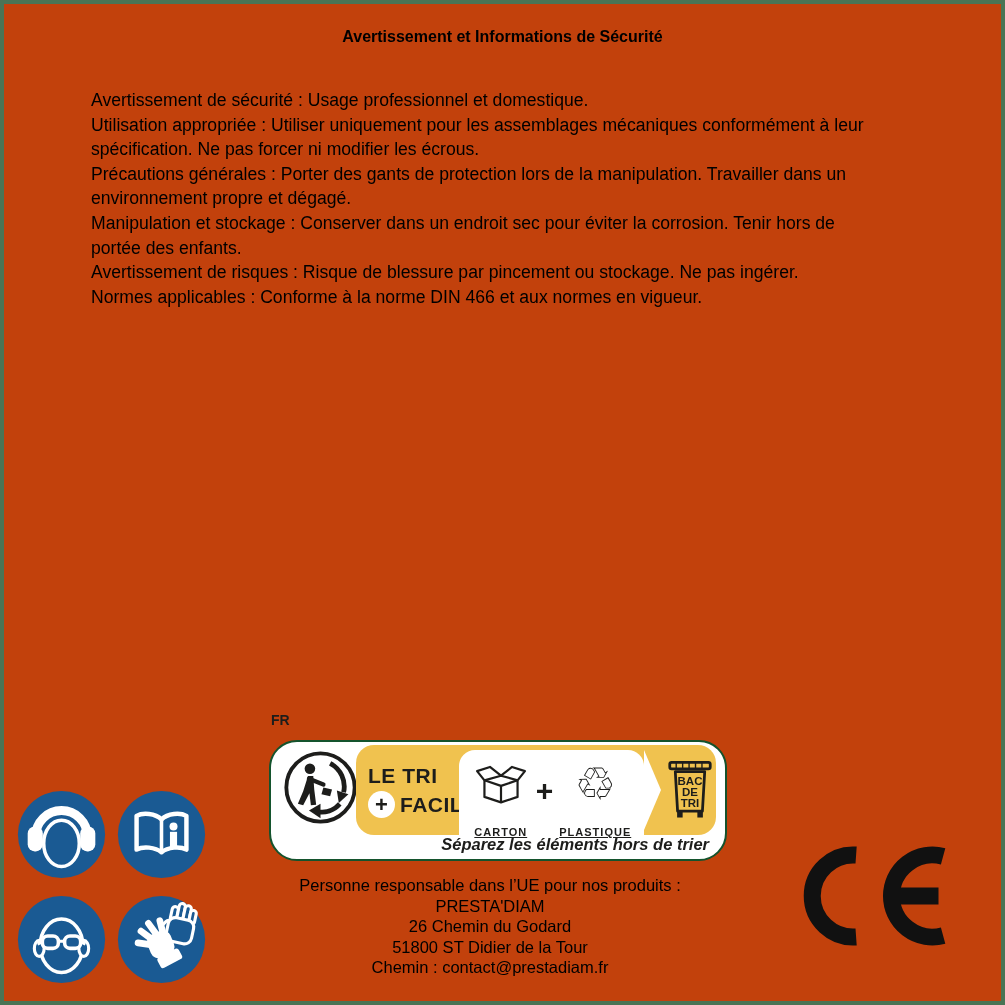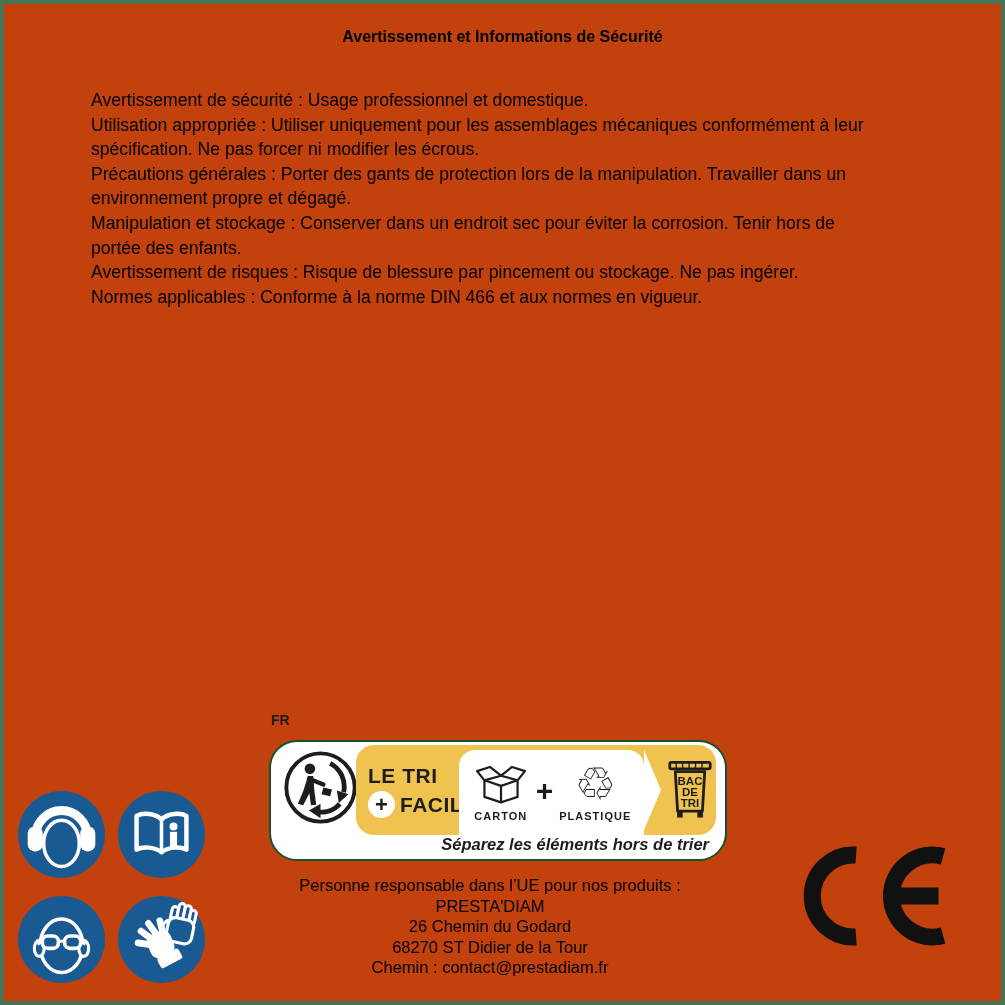--- a/index.html
+++ b/index.html
@@ -57,21 +57,21 @@
     font-size:22px;font-weight:800;color:#1d1d1b;margin-right:5px;
   }
   .letri .l2 .word{font-size:21px;font-weight:800;letter-spacing:.5px;}
   .window{
     position:absolute;left:188px;top:8px;width:185px;height:109px;
     background:#fff;border-radius:16px 16px 0 0;z-index:2;
     display:flex;justify-content:center;gap:6px;padding-top:8px;box-sizing:border-box;
   }
   .window .mat{display:flex;flex-direction:column;align-items:center;}
   .window .art{height:52px;display:flex;align-items:center;justify-content:center;}
-  .window .mat-label{font-size:11px;font-weight:700;letter-spacing:1px;color:#1d1d1b;margin-top:0;}
+  .window .mat-label{font-size:11px;font-weight:700;letter-spacing:1px;color:#1d1d1b;margin-top:16px;text-decoration:underline;}
   .window .mid-plus{font-size:30px;font-weight:800;color:#1d1d1b;margin-top:16px;}
   .recycle-glyph{font-family:"DejaVu Sans",sans-serif;font-size:46px;line-height:48px;color:#1d1d1b;}
   .arrow-tip{
     position:absolute;left:373px;top:8px;width:17px;height:80px;background:#fff;
     clip-path:polygon(0 0,100% 50%,0 100%);z-index:2;
   }
   .bin{position:absolute;left:396px;top:14px;z-index:2;}
   .separate-caption{
     position:absolute;right:16px;bottom:5px;z-index:3;
     font-size:16.5px;font-weight:700;font-style:italic;color:#1d1d1b;
@@ -226,21 +226,21 @@
       </svg>
     </span>
 
     <div class="separate-caption">Séparez les éléments hors de trier</div>
   </div>
 
   <div class="contact">
     <div>Personne responsable dans l’UE pour nos produits :</div>
     <div>PRESTA'DIAM</div>
     <div>26 Chemin du Godard</div>
-    <div>68270 ST Didier de la Tour</div>
+    <div>51800 ST Didier de la Tour</div>
     <div>Chemin : contact@prestadiam.fr</div>
   </div>
 
   <span class="ce">
     <svg width="146" height="102" viewBox="0 0 146 102">
       <g fill="none" stroke="#111" stroke-width="17">
         <path d="M53.1 10.1 A41 41 0 1 0 53.1 91.9"></path>
         <path d="M140.1 11.4 A41 41 0 1 0 140.1 90.6"></path>
         <path d="M97 51 H135.5"></path>
       </g>

